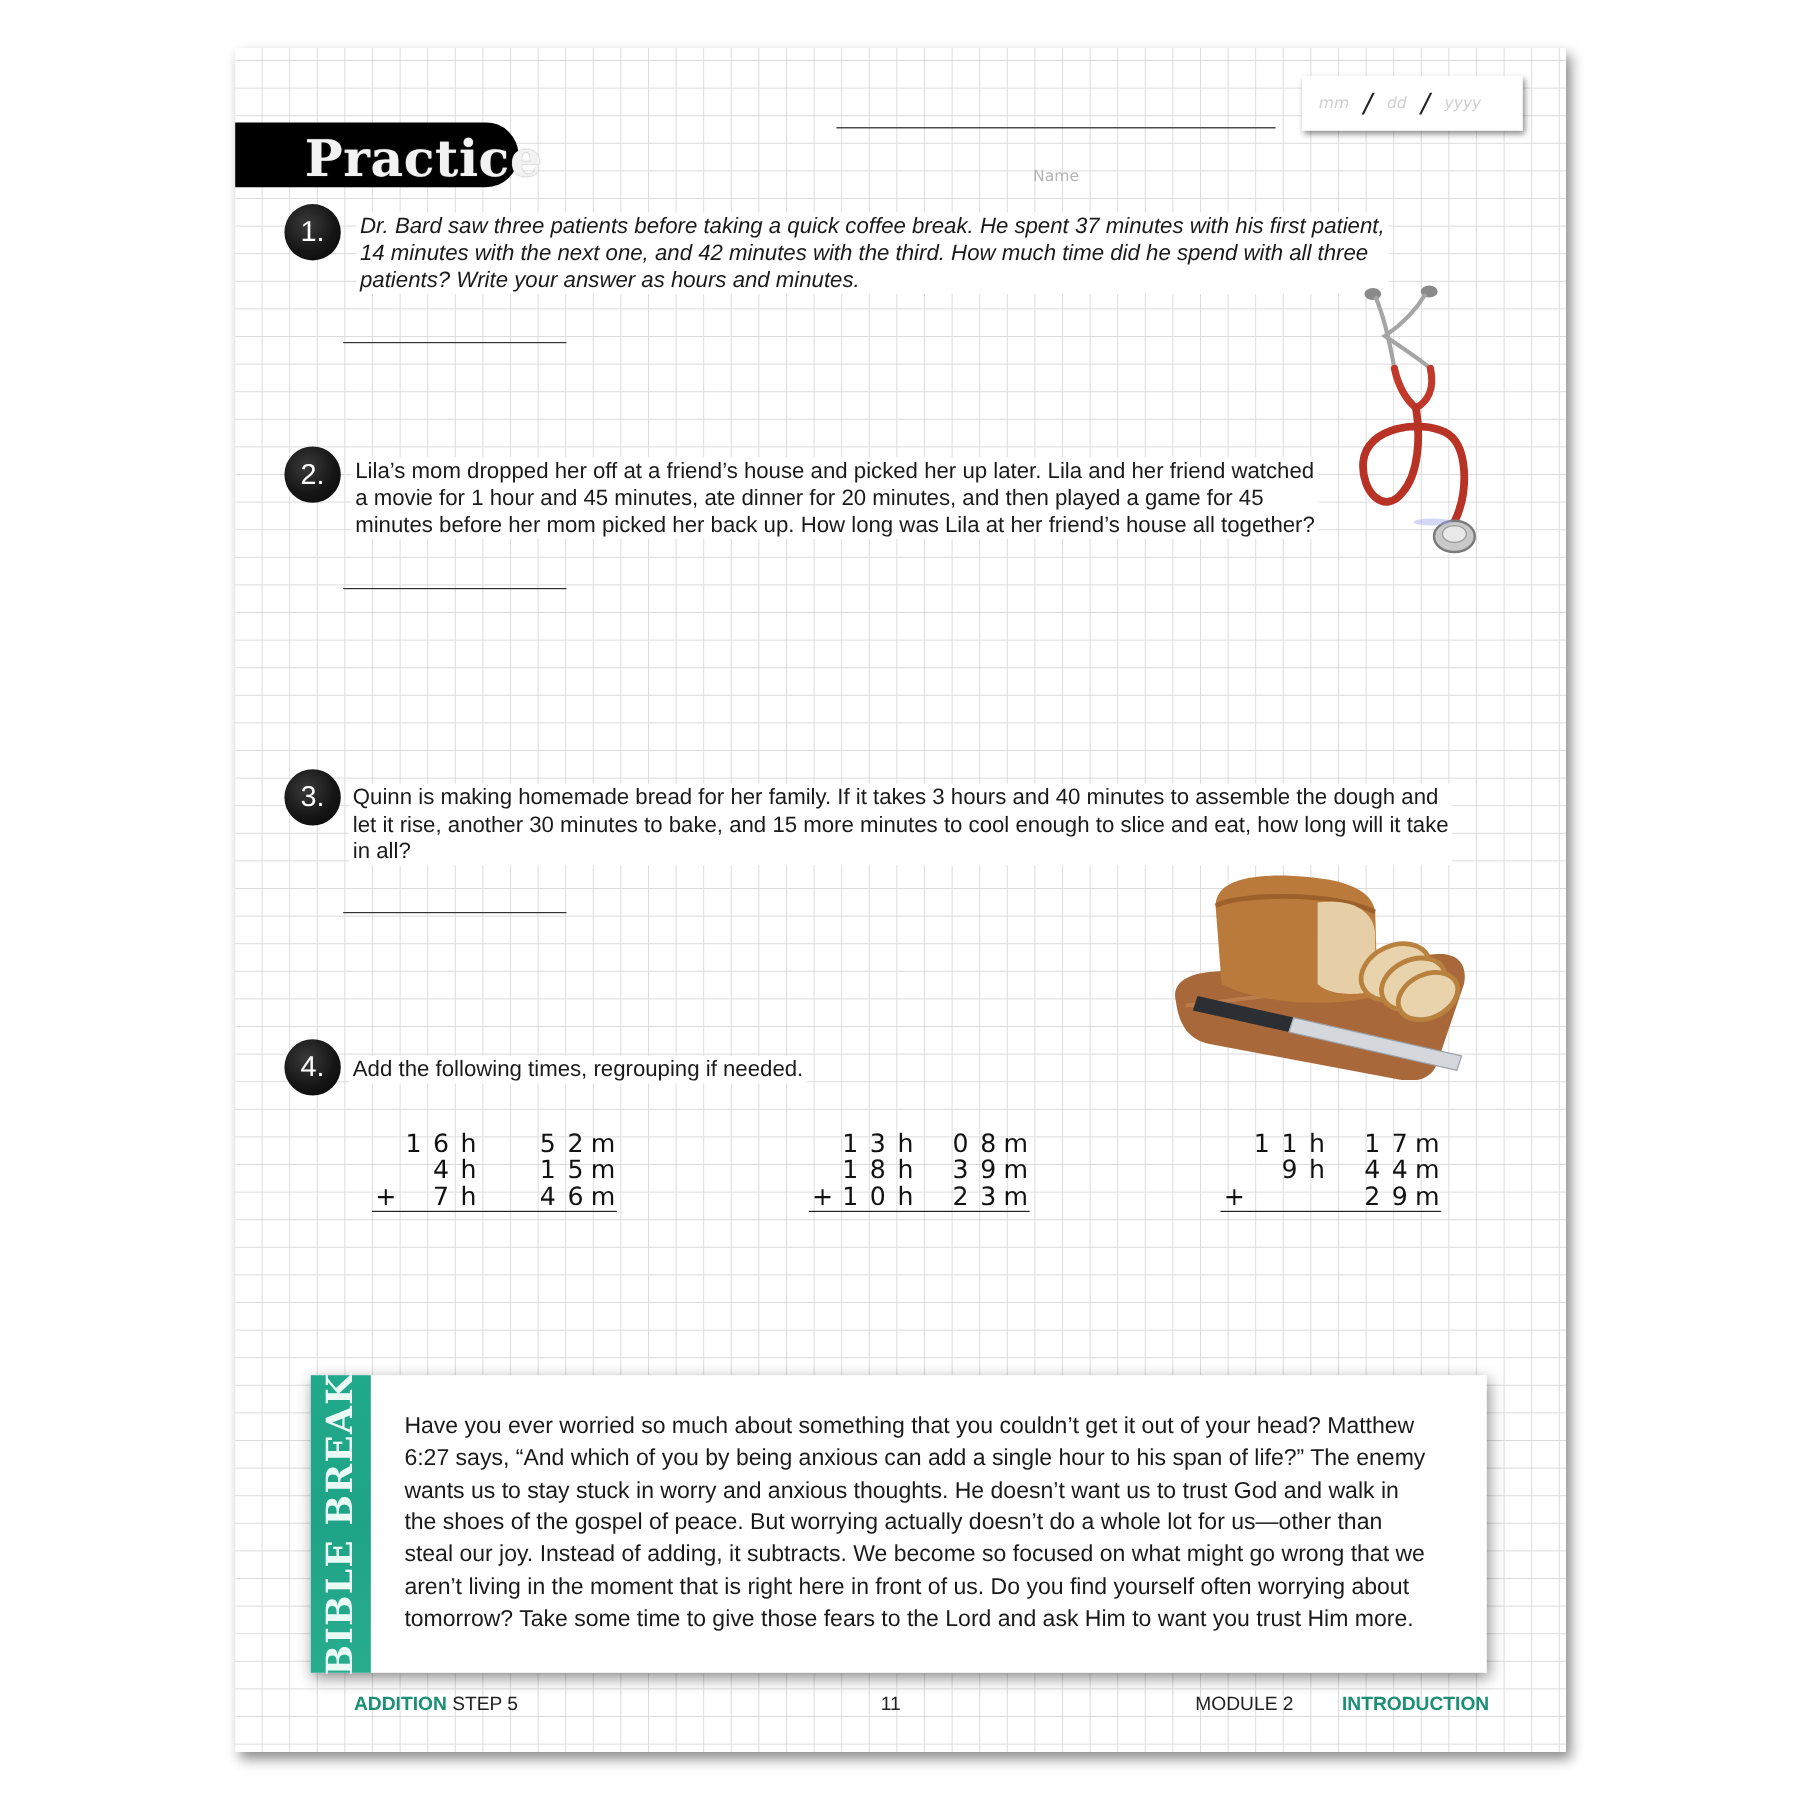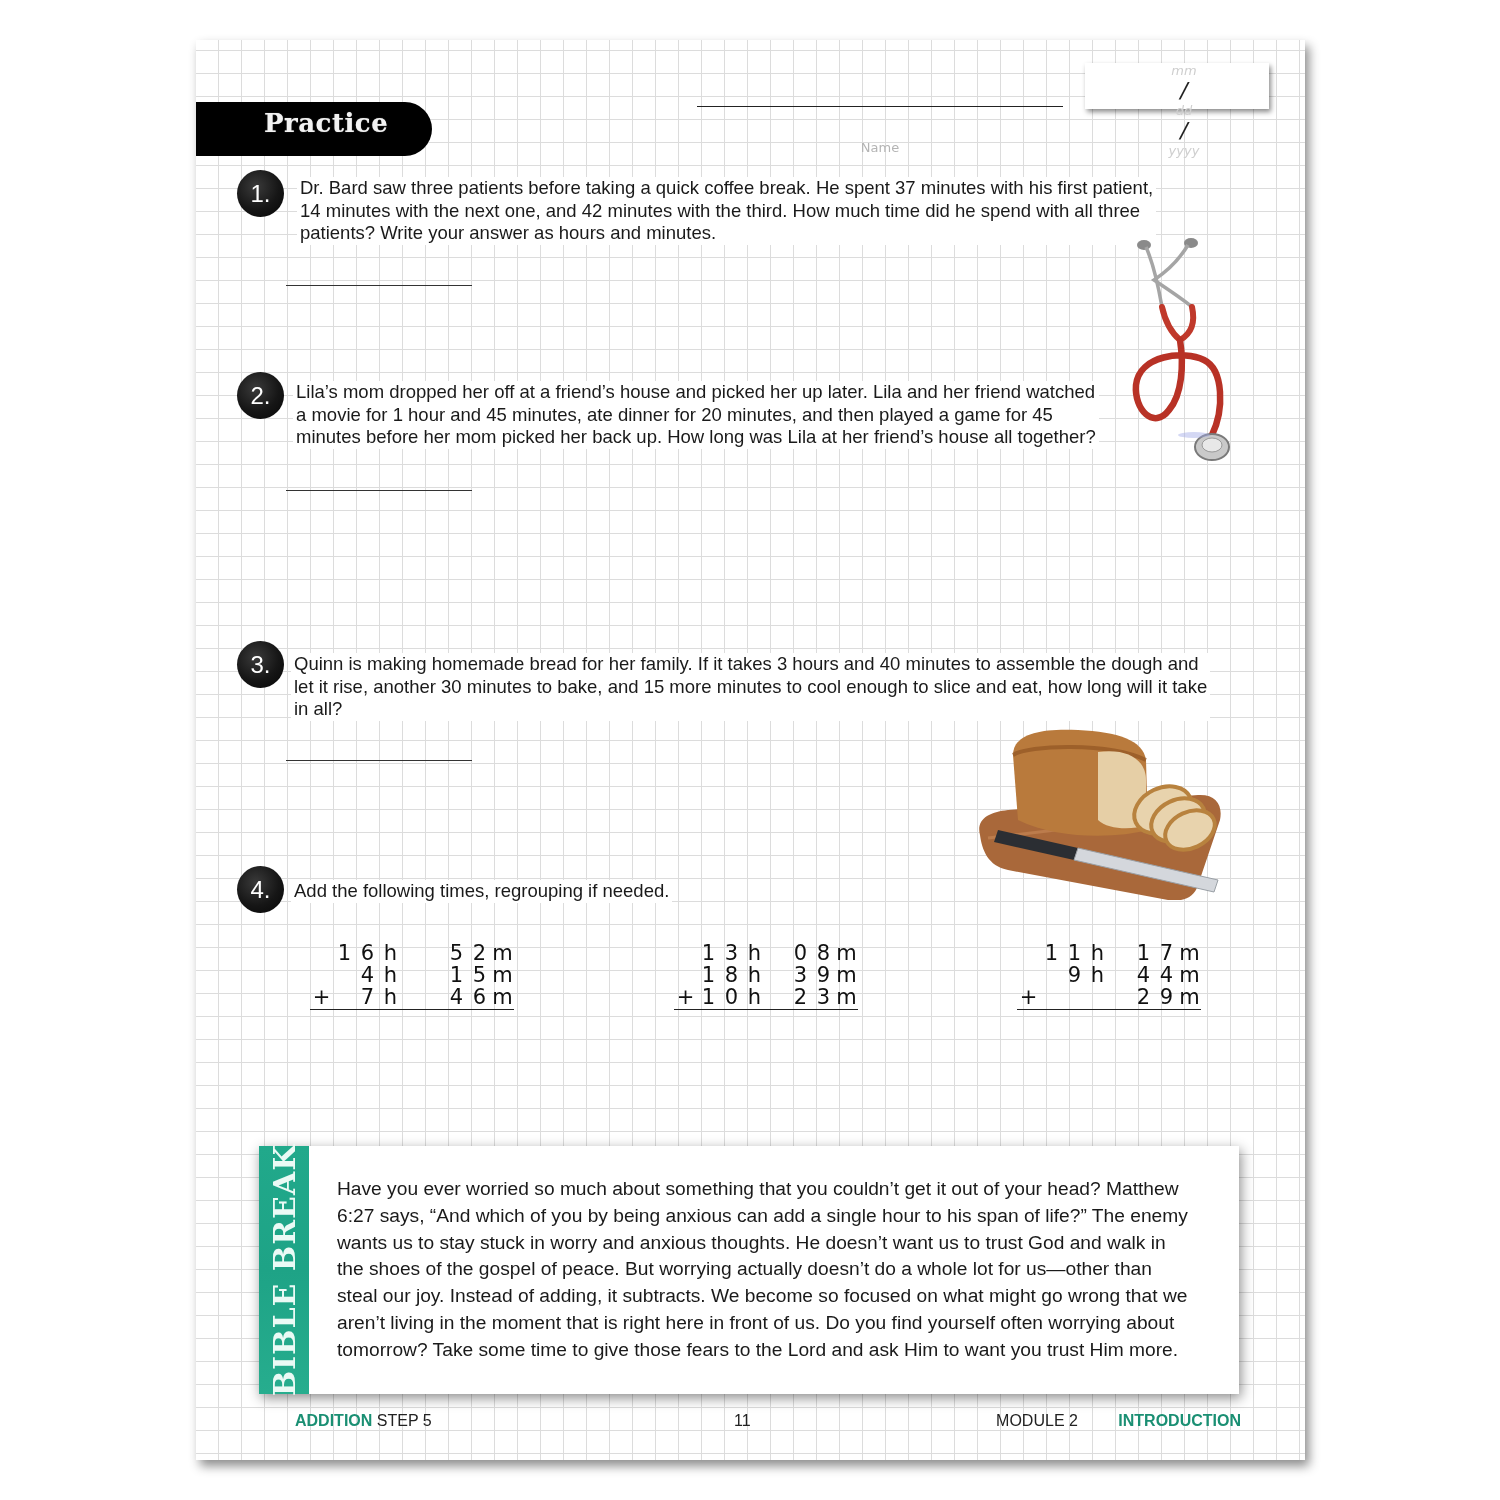--- a/index.html
+++ b/index.html
@@ -17,34 +17,34 @@
       background-position: 22px 10px;
       box-shadow: 4px 6px 10px rgba(0,0,0,0.45);
     }
 
     
     .banner {
       position: absolute; left: 0; top: 62px; width: 236px; height: 54px;
       background: #000; border-radius: 0 28px 28px 0;
     }
     .banner-text {
-      position: absolute; left: 68px; top: 6px; font-family: "DejaVu Serif", serif;
-      font-weight: bold; font-size: 26px; color: #f2f2f2; letter-spacing: 0.5px;
+      position: absolute; left: 58px; top: 6px; font-family: "DejaVu Serif", serif;
+      font-weight: bold; font-size: 42px; color: #f2f2f2; letter-spacing: 0.5px;
       text-shadow: 0 0 1px #888;
     }
 
     
     .name-line { position: absolute; left: 501px; top: 66px; width: 366px; height: 0; border-top: 1.5px solid #222; }
     .name-label { position: absolute; left: 501px; top: 72px; width: 366px; text-align: center;
       font-size: 13px; color: #b4b4b4; margin-top: 28px; }
     .date-box {
       position: absolute; left: 889px; top: 23px; width: 184px; height: 46px; background: #fff;
       box-shadow: 2px 3px 5px rgba(0,0,0,0.45);
       display: flex; align-items: center; padding-left: 14px; box-sizing: border-box;
-      font-style: italic; font-size: 13px; color: #cfcfcf; flex-direction: column;
+      font-style: italic; font-size: 13px; color: #cfcfcf;
     }
     .date-slash { color: #222; font-size: 22px; margin: 0 12px; font-style: italic; font-weight: 300; }
 
     
     .badge {
       position: absolute; width: 47px; height: 47px; border-radius: 50%;
       background: radial-gradient(circle at 40% 35%, #3a3a3a 0%, #161616 55%, #050505 100%);
       color: #ffffff; font-size: 24px; display: flex; align-items: center; justify-content: center;
       font-family: "Liberation Sans", sans-serif;
     }
@@ -103,21 +103,21 @@
 
   <div class="date-box">
     <span>mm</span>
     <span class="date-slash">/</span>
     <span>dd</span>
     <span class="date-slash">/</span>
     <span>yyyy</span>
   </div>
 
   <div class="badge" style="left:41px; top:130px;">1.</div>
-  <div class="q-text" style="left:101px; top:137px;">
+  <div class="q-text" style="left:101px; top:137px;font-style:italic;">
     <div>Dr. Bard saw three patients before taking a quick coffee break. He spent 37 minutes with his first patient,</div>
     <div>14 minutes with the next one, and 42 minutes with the third. How much time did he spend with all three</div>
     <div>patients? Write your answer as hours and minutes.</div>
   </div>
   <div class="answer-line" style="left:90px; top:245px;"></div>
 
   <svg class="illus" style="left:928px; top:195px;" width="140" height="235" viewBox="0 0 140 235">
 
     <ellipse cx="20" cy="10" rx="7" ry="5" fill="#8a8a8a"></ellipse>
     <ellipse cx="67" cy="8" rx="7" ry="5" fill="#8a8a8a"></ellipse>

